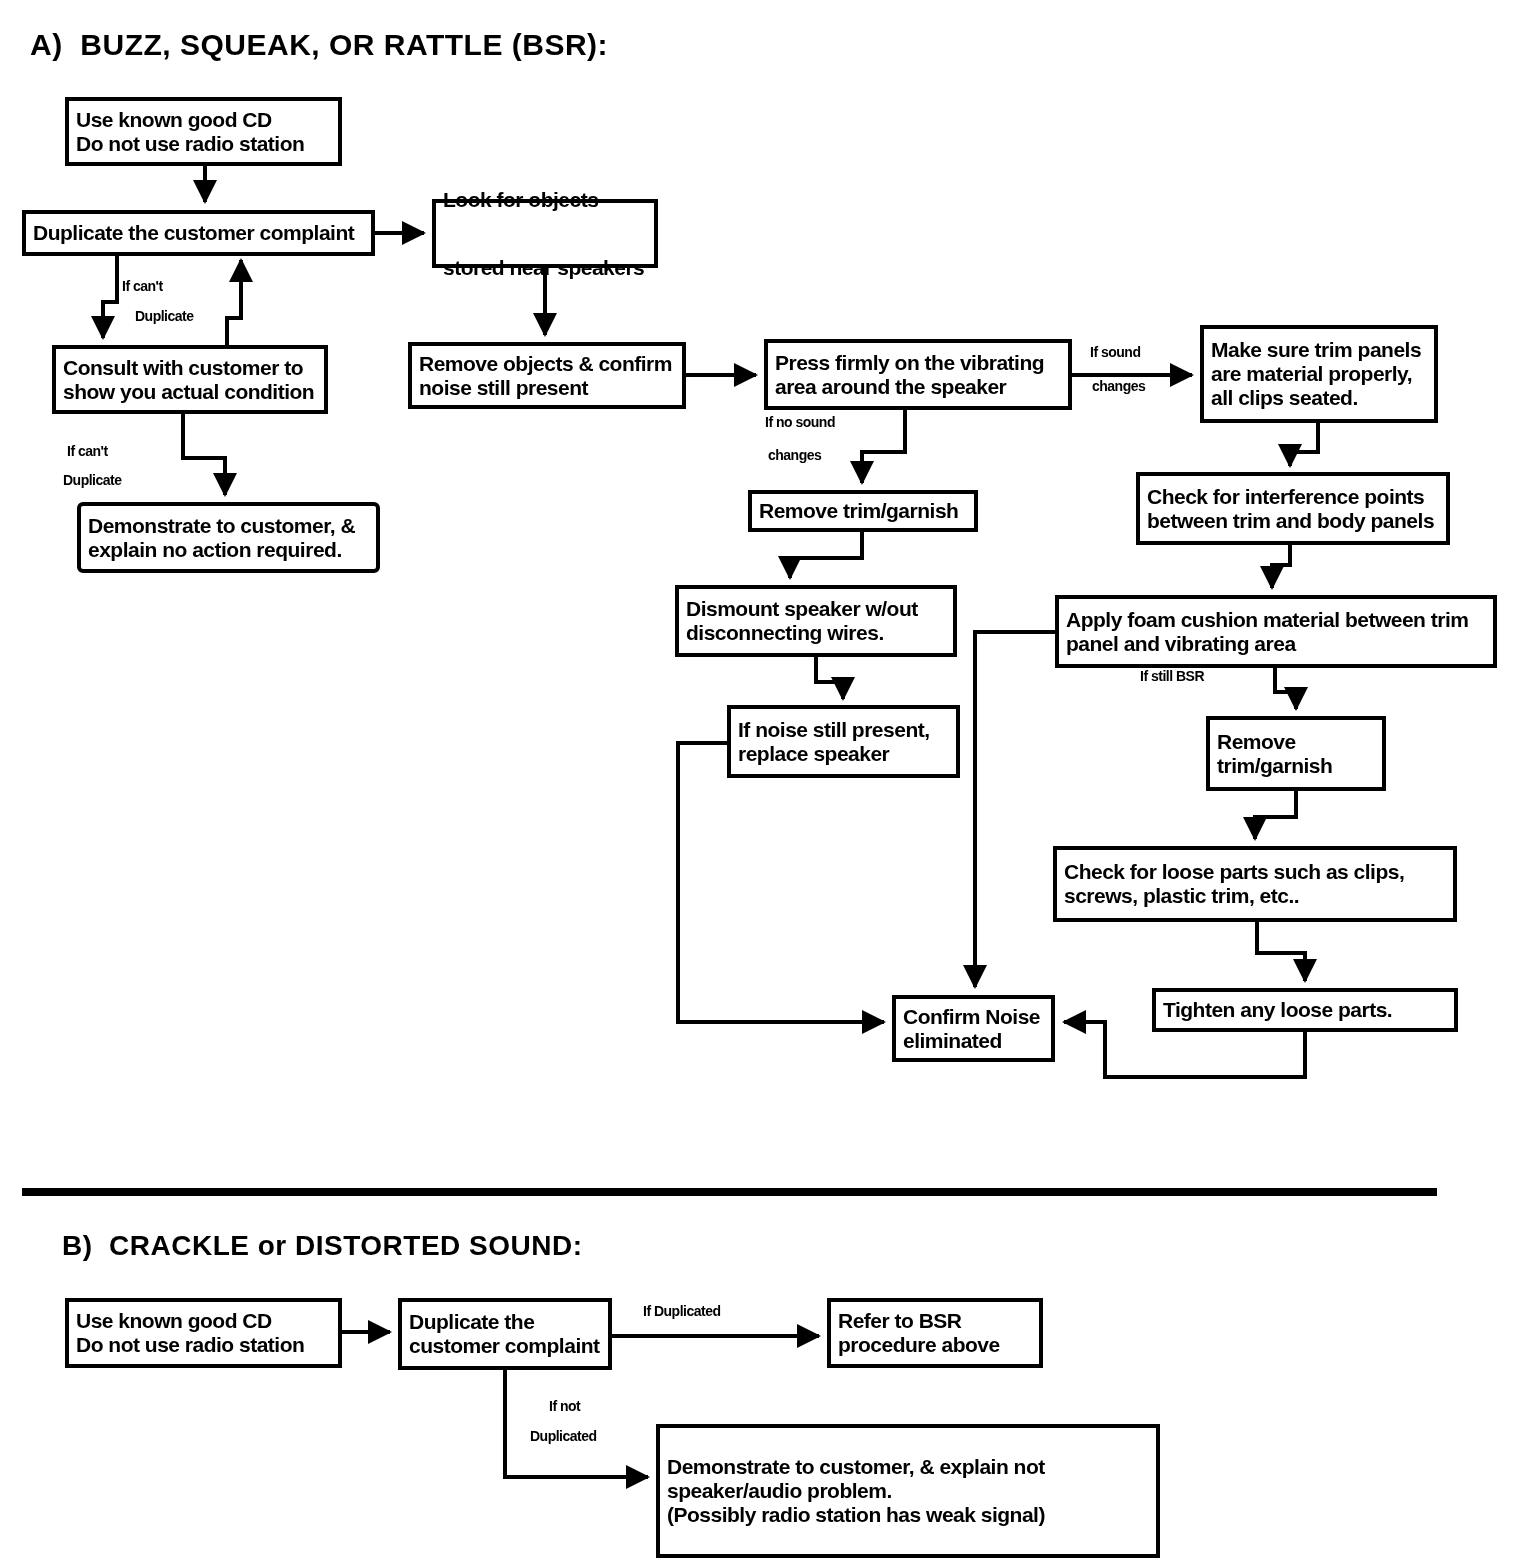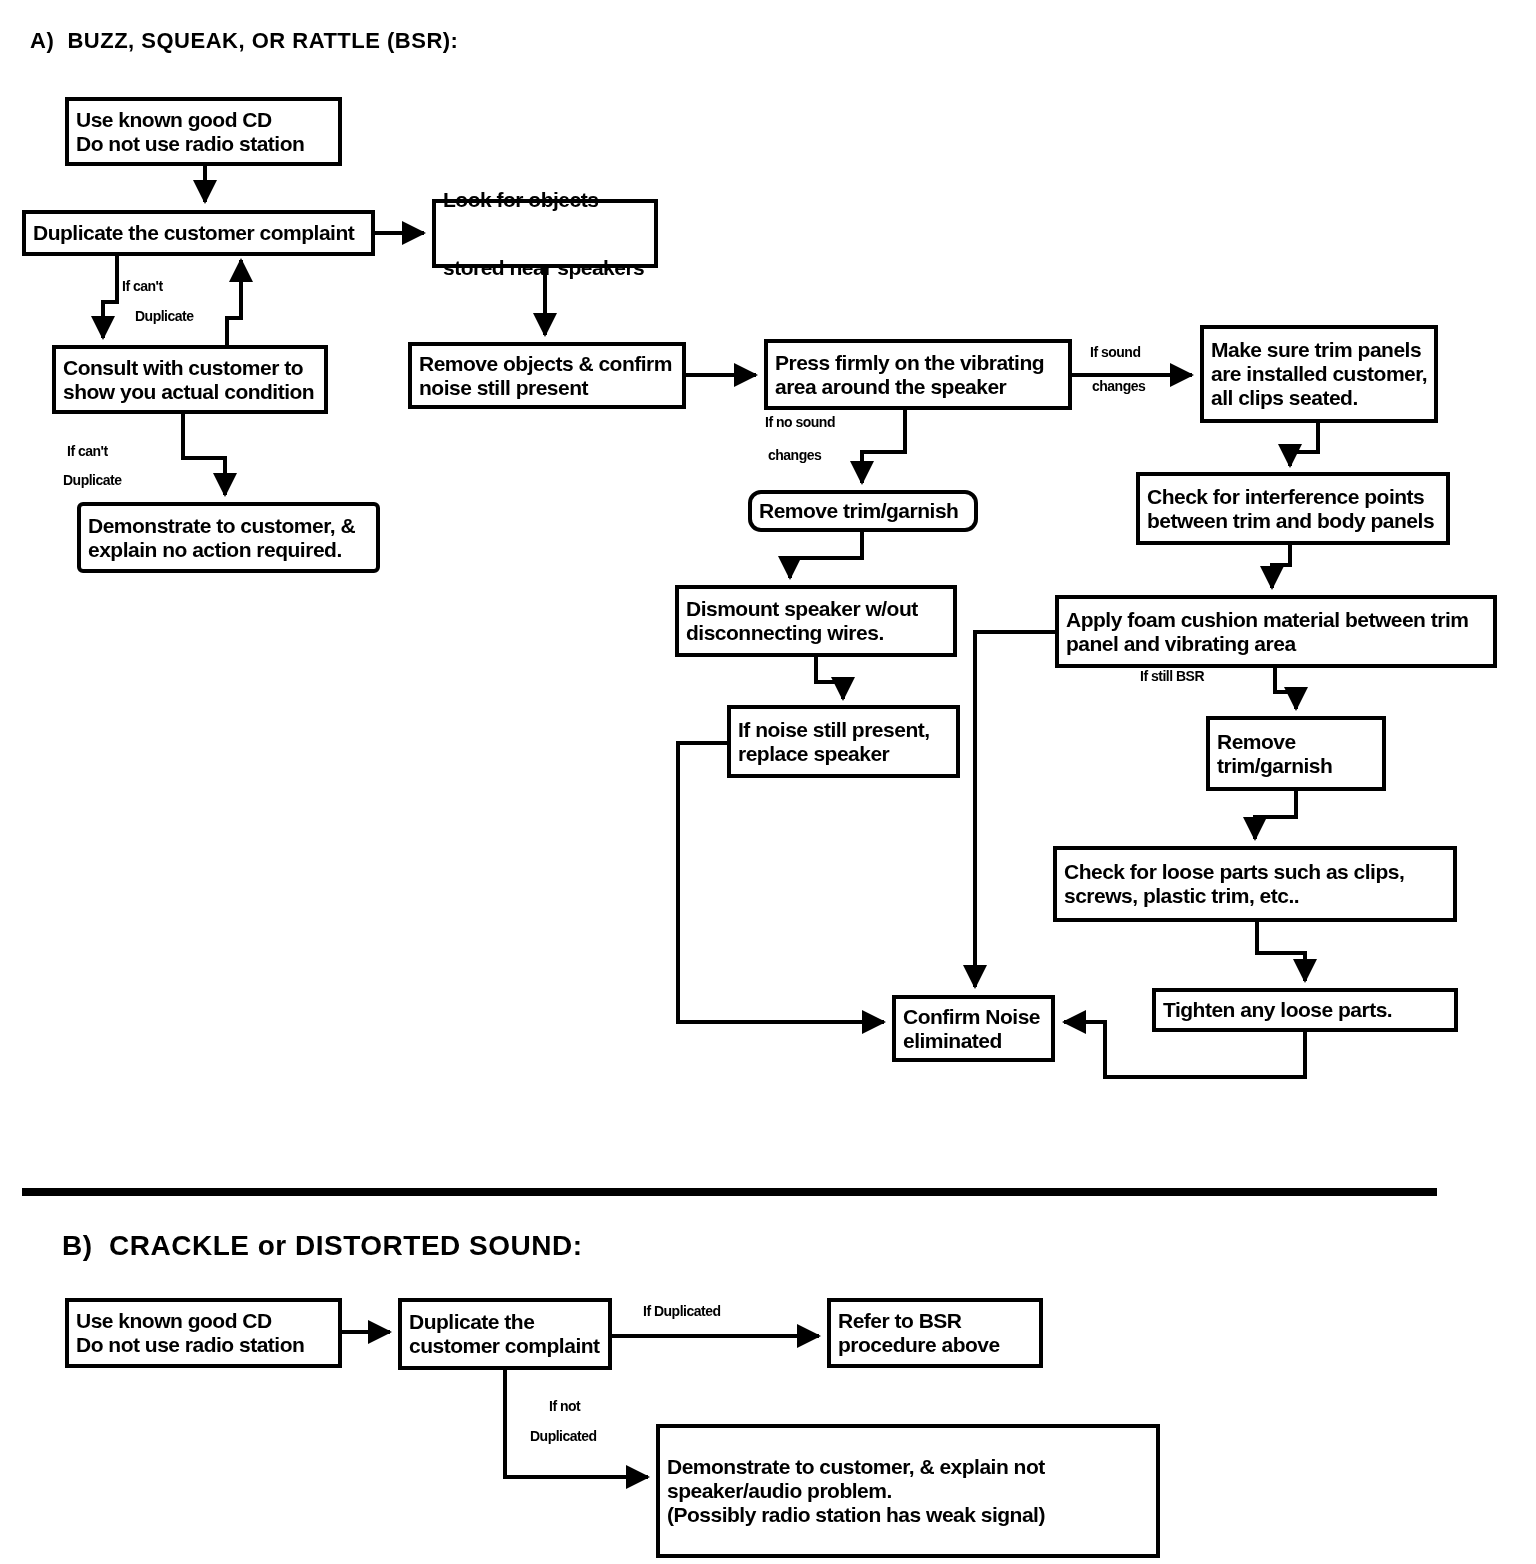--- a/index.html
+++ b/index.html
@@ -10,21 +10,21 @@
     font-family:"Liberation Sans",sans-serif;
     color:#000;
     overflow:hidden;
   }
   .heading{
     position:absolute;
     font-weight:bold;
     white-space:pre;
     letter-spacing:0.5px;
   }
-  .heading-a{left:30px;top:28px;font-size:22px;}
+  .heading-a{left:30px;top:28px;font-size:30px;}
   .heading-b{left:62px;top:1230px;font-size:28px;}
   .divider{
     position:absolute;
     background:#000;
   }
   .node{
     position:absolute;
     border:4px solid #000;
     background:#fff;
     box-sizing:border-box;
@@ -118,28 +118,28 @@
       <div class="node" style="left: 408px; top: 342px; width: 278px; height: 67px;">
         <span class="line">Remove objects &amp; confirm</span>
         <span class="line">noise still present</span>
       </div>
       <div class="node" style="left: 764px; top: 339px; width: 308px; height: 71px;">
         <span class="line">Press firmly on the vibrating</span>
         <span class="line">area around the speaker</span>
       </div>
       <div class="node" style="left: 1200px; top: 325px; width: 238px; height: 98px;">
         <span class="line">Make sure trim panels</span>
-        <span class="line">are installed customer,</span>
+        <span class="line">are material properly,</span>
         <span class="line">all clips seated.</span>
       </div>
       <div class="node" style="left: 1136px; top: 472px; width: 314px; height: 73px;">
         <span class="line">Check for interference points</span>
         <span class="line">between trim and body panels</span>
       </div>
-      <div class="node" style="left: 748px; top: 490px; width: 230px; height: 42px; border-radius: 13px;">
+      <div class="node" style="left: 748px; top: 490px; width: 230px; height: 42px;">
         <span class="line">Remove trim/garnish</span>
       </div>
       <div class="node" style="left: 1055px; top: 595px; width: 442px; height: 73px;">
         <span class="line">Apply foam cushion material between trim</span>
         <span class="line">panel and vibrating area</span>
       </div>
       <div class="node" style="left: 675px; top: 585px; width: 282px; height: 72px;">
         <span class="line">Dismount speaker w/out</span>
         <span class="line">disconnecting wires.</span>
       </div>

